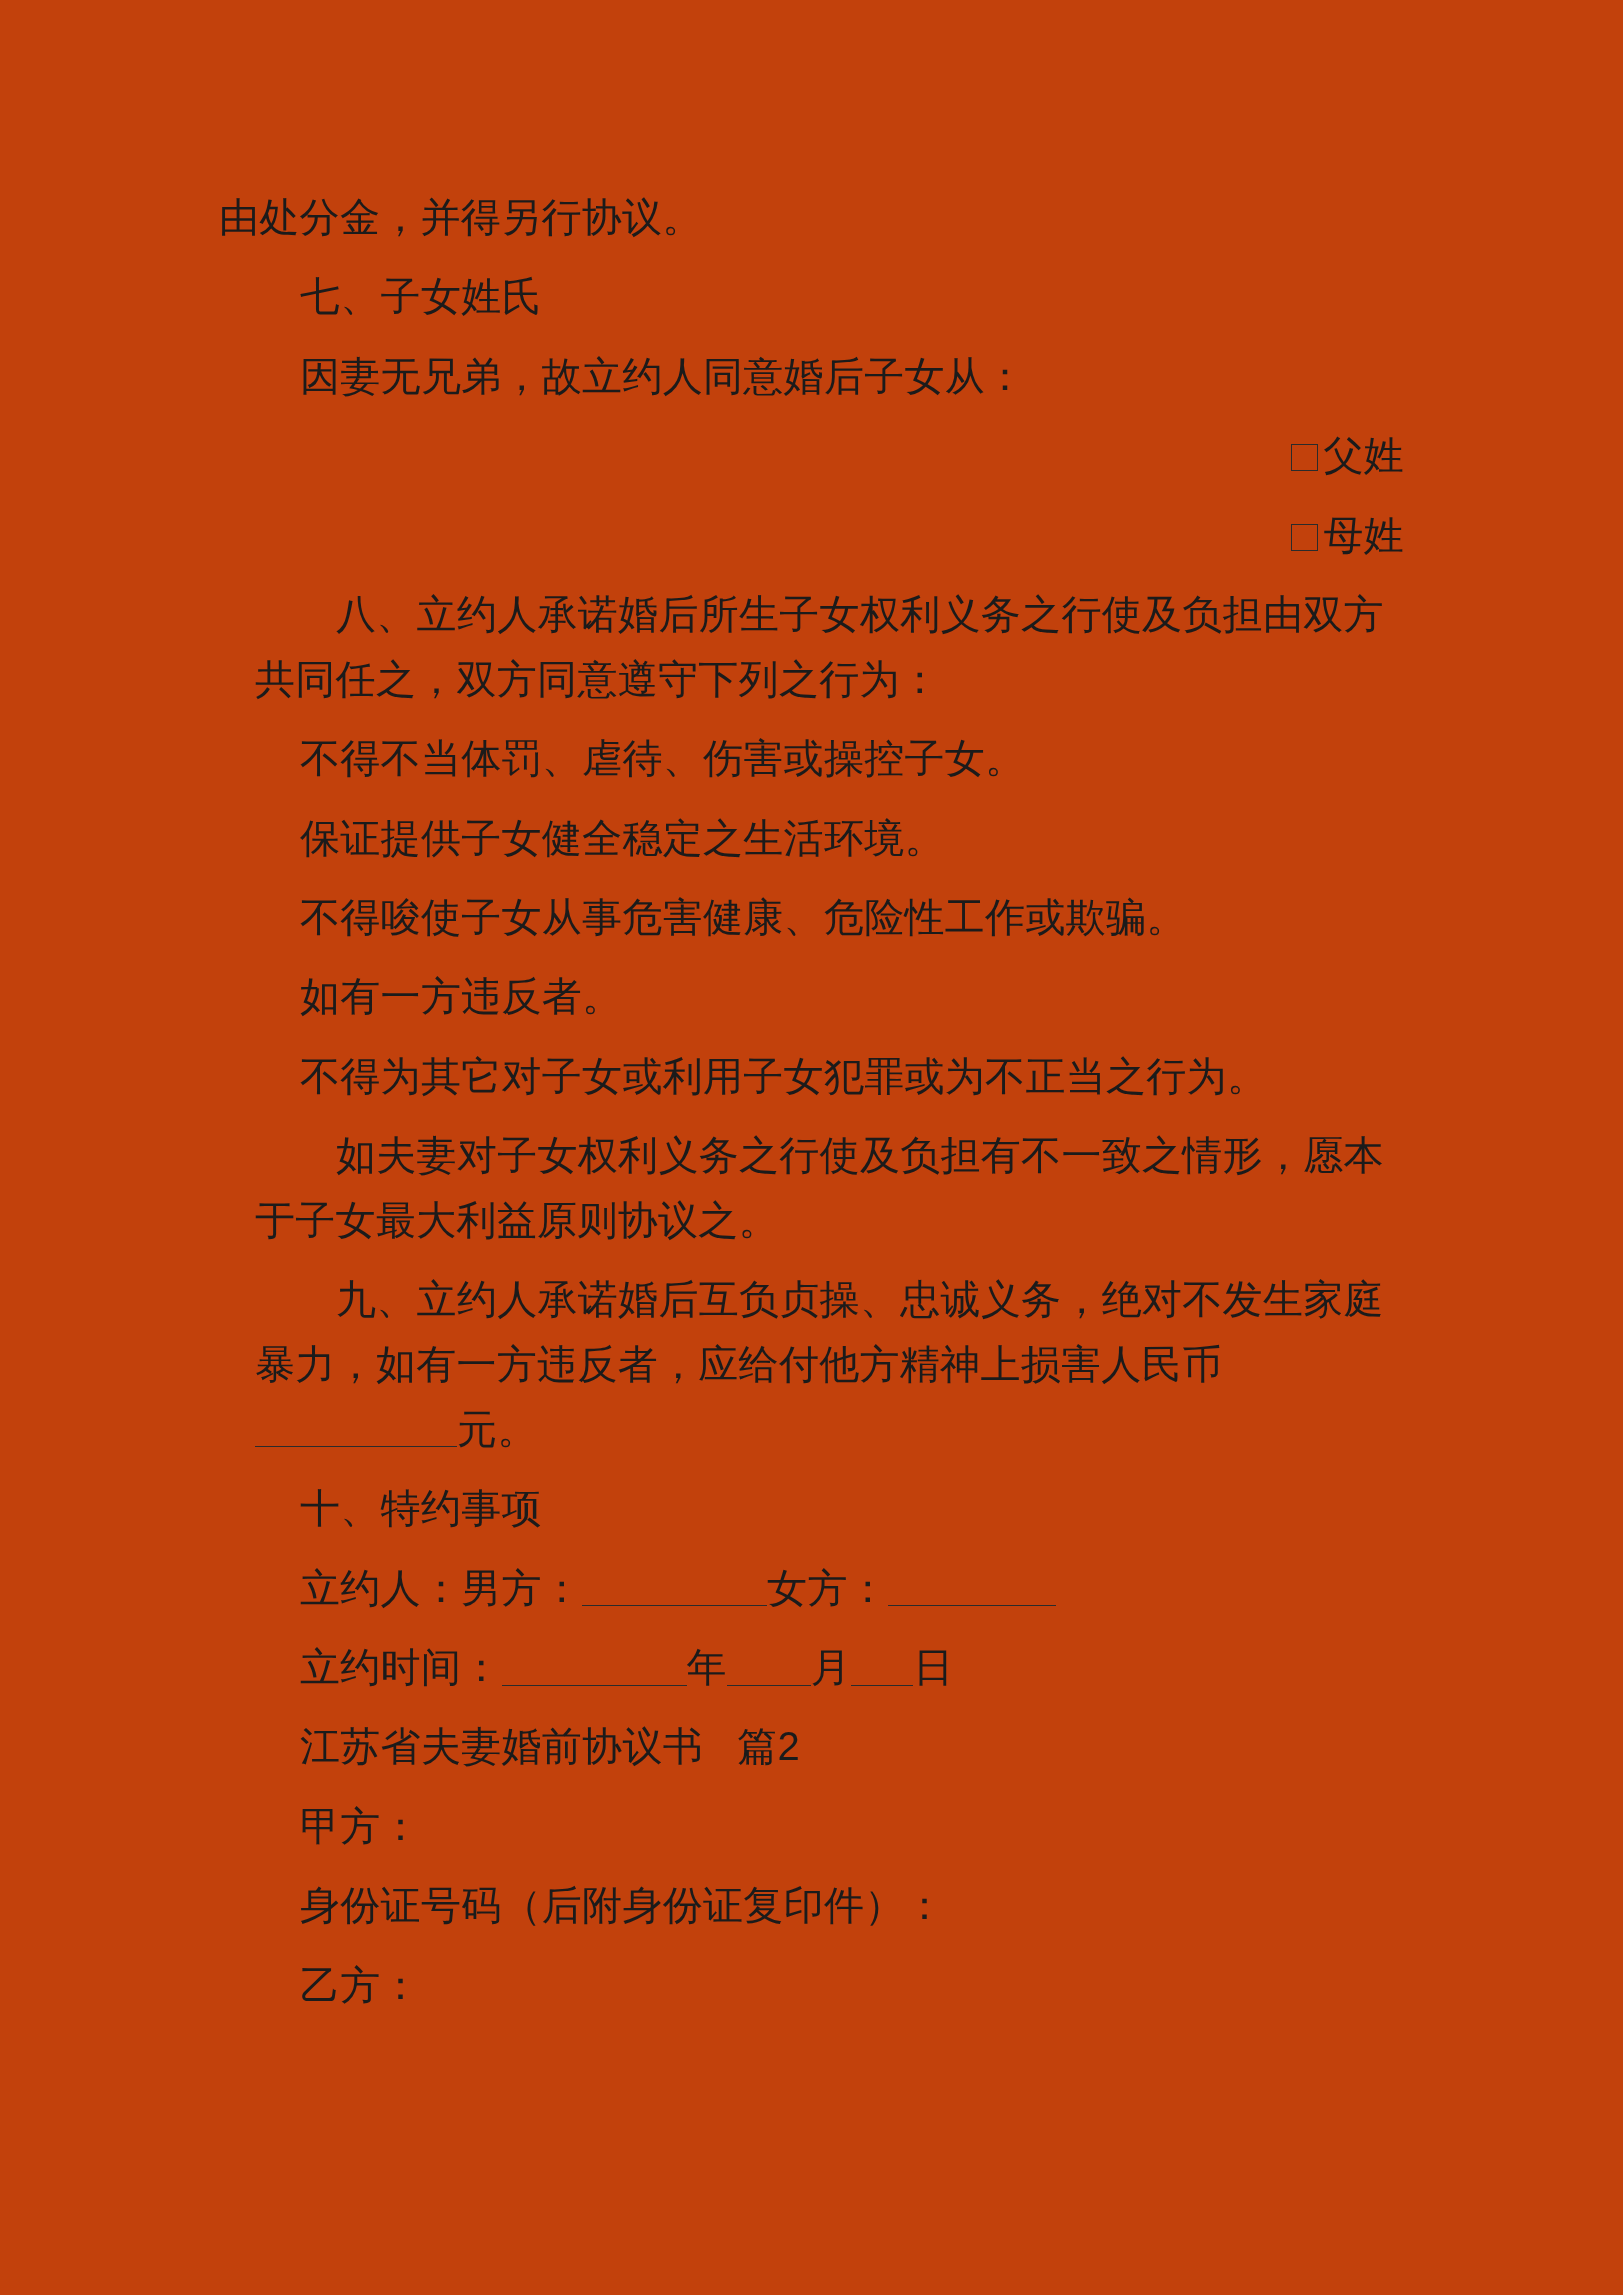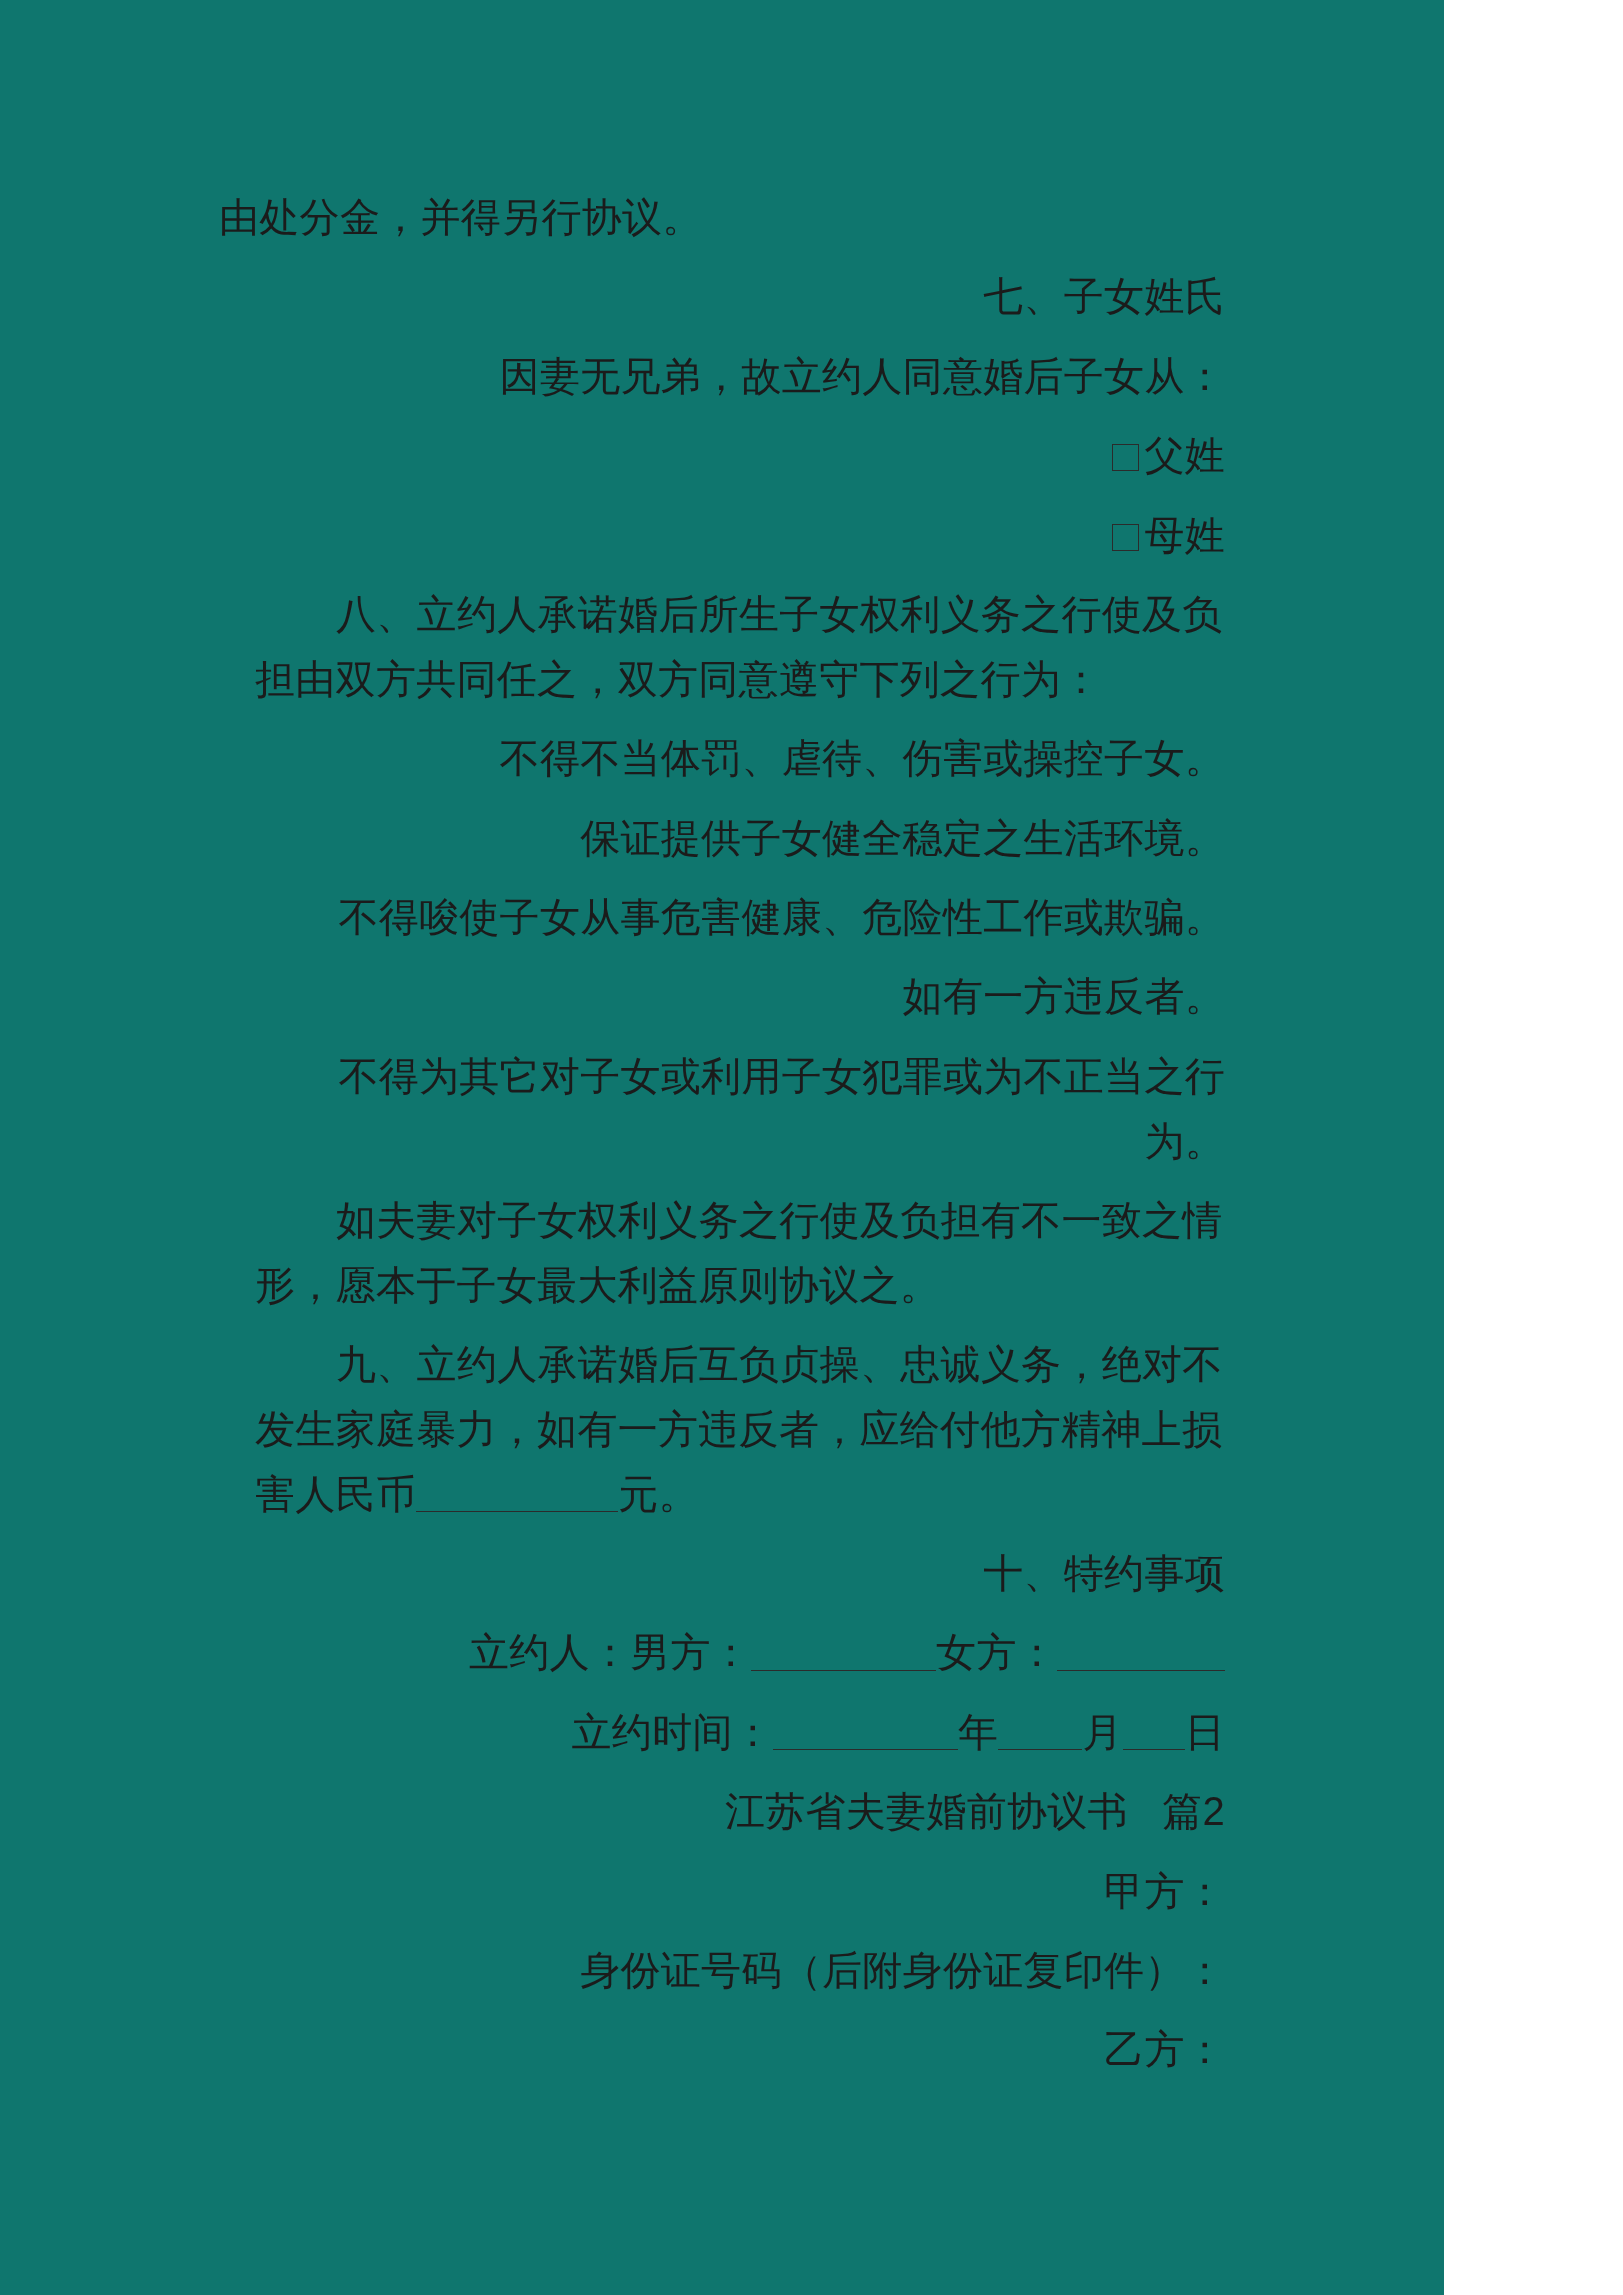--- a/index.html
+++ b/index.html
@@ -8,40 +8,39 @@
     background: #ffffff;
   }
   body {
     width: 1623px;
     height: 2295px;
     font-family: "Liberation Sans", sans-serif;
     color: #1a1a1a;
   }
   .page {
     position: relative;
-    width: 1444px;
+    width: 1623px;
     height: 2295px;
     box-sizing: border-box;
     padding: 185px 219px 0 219px;
-    background: #0f766e;
+    background: #c2410c;
   }
   .doc-body {
     font-size: 40px;
     line-height: 1.62;
     letter-spacing: 0.3px;
     color: #1b1b1b;
   }
   .para {
     margin: 0 0 14.6px 0;
     text-indent: 0;
     white-space: pre-wrap;
   }
   .para.indent {
     text-indent: 81px;
-    text-align: right;
   }
   .para.hang {
     text-indent: 81px;
     margin-left: 36px;
   }
   .para.flush {
     text-indent: 0;
   }
   .checkbox-line {
     text-indent: 81px;

